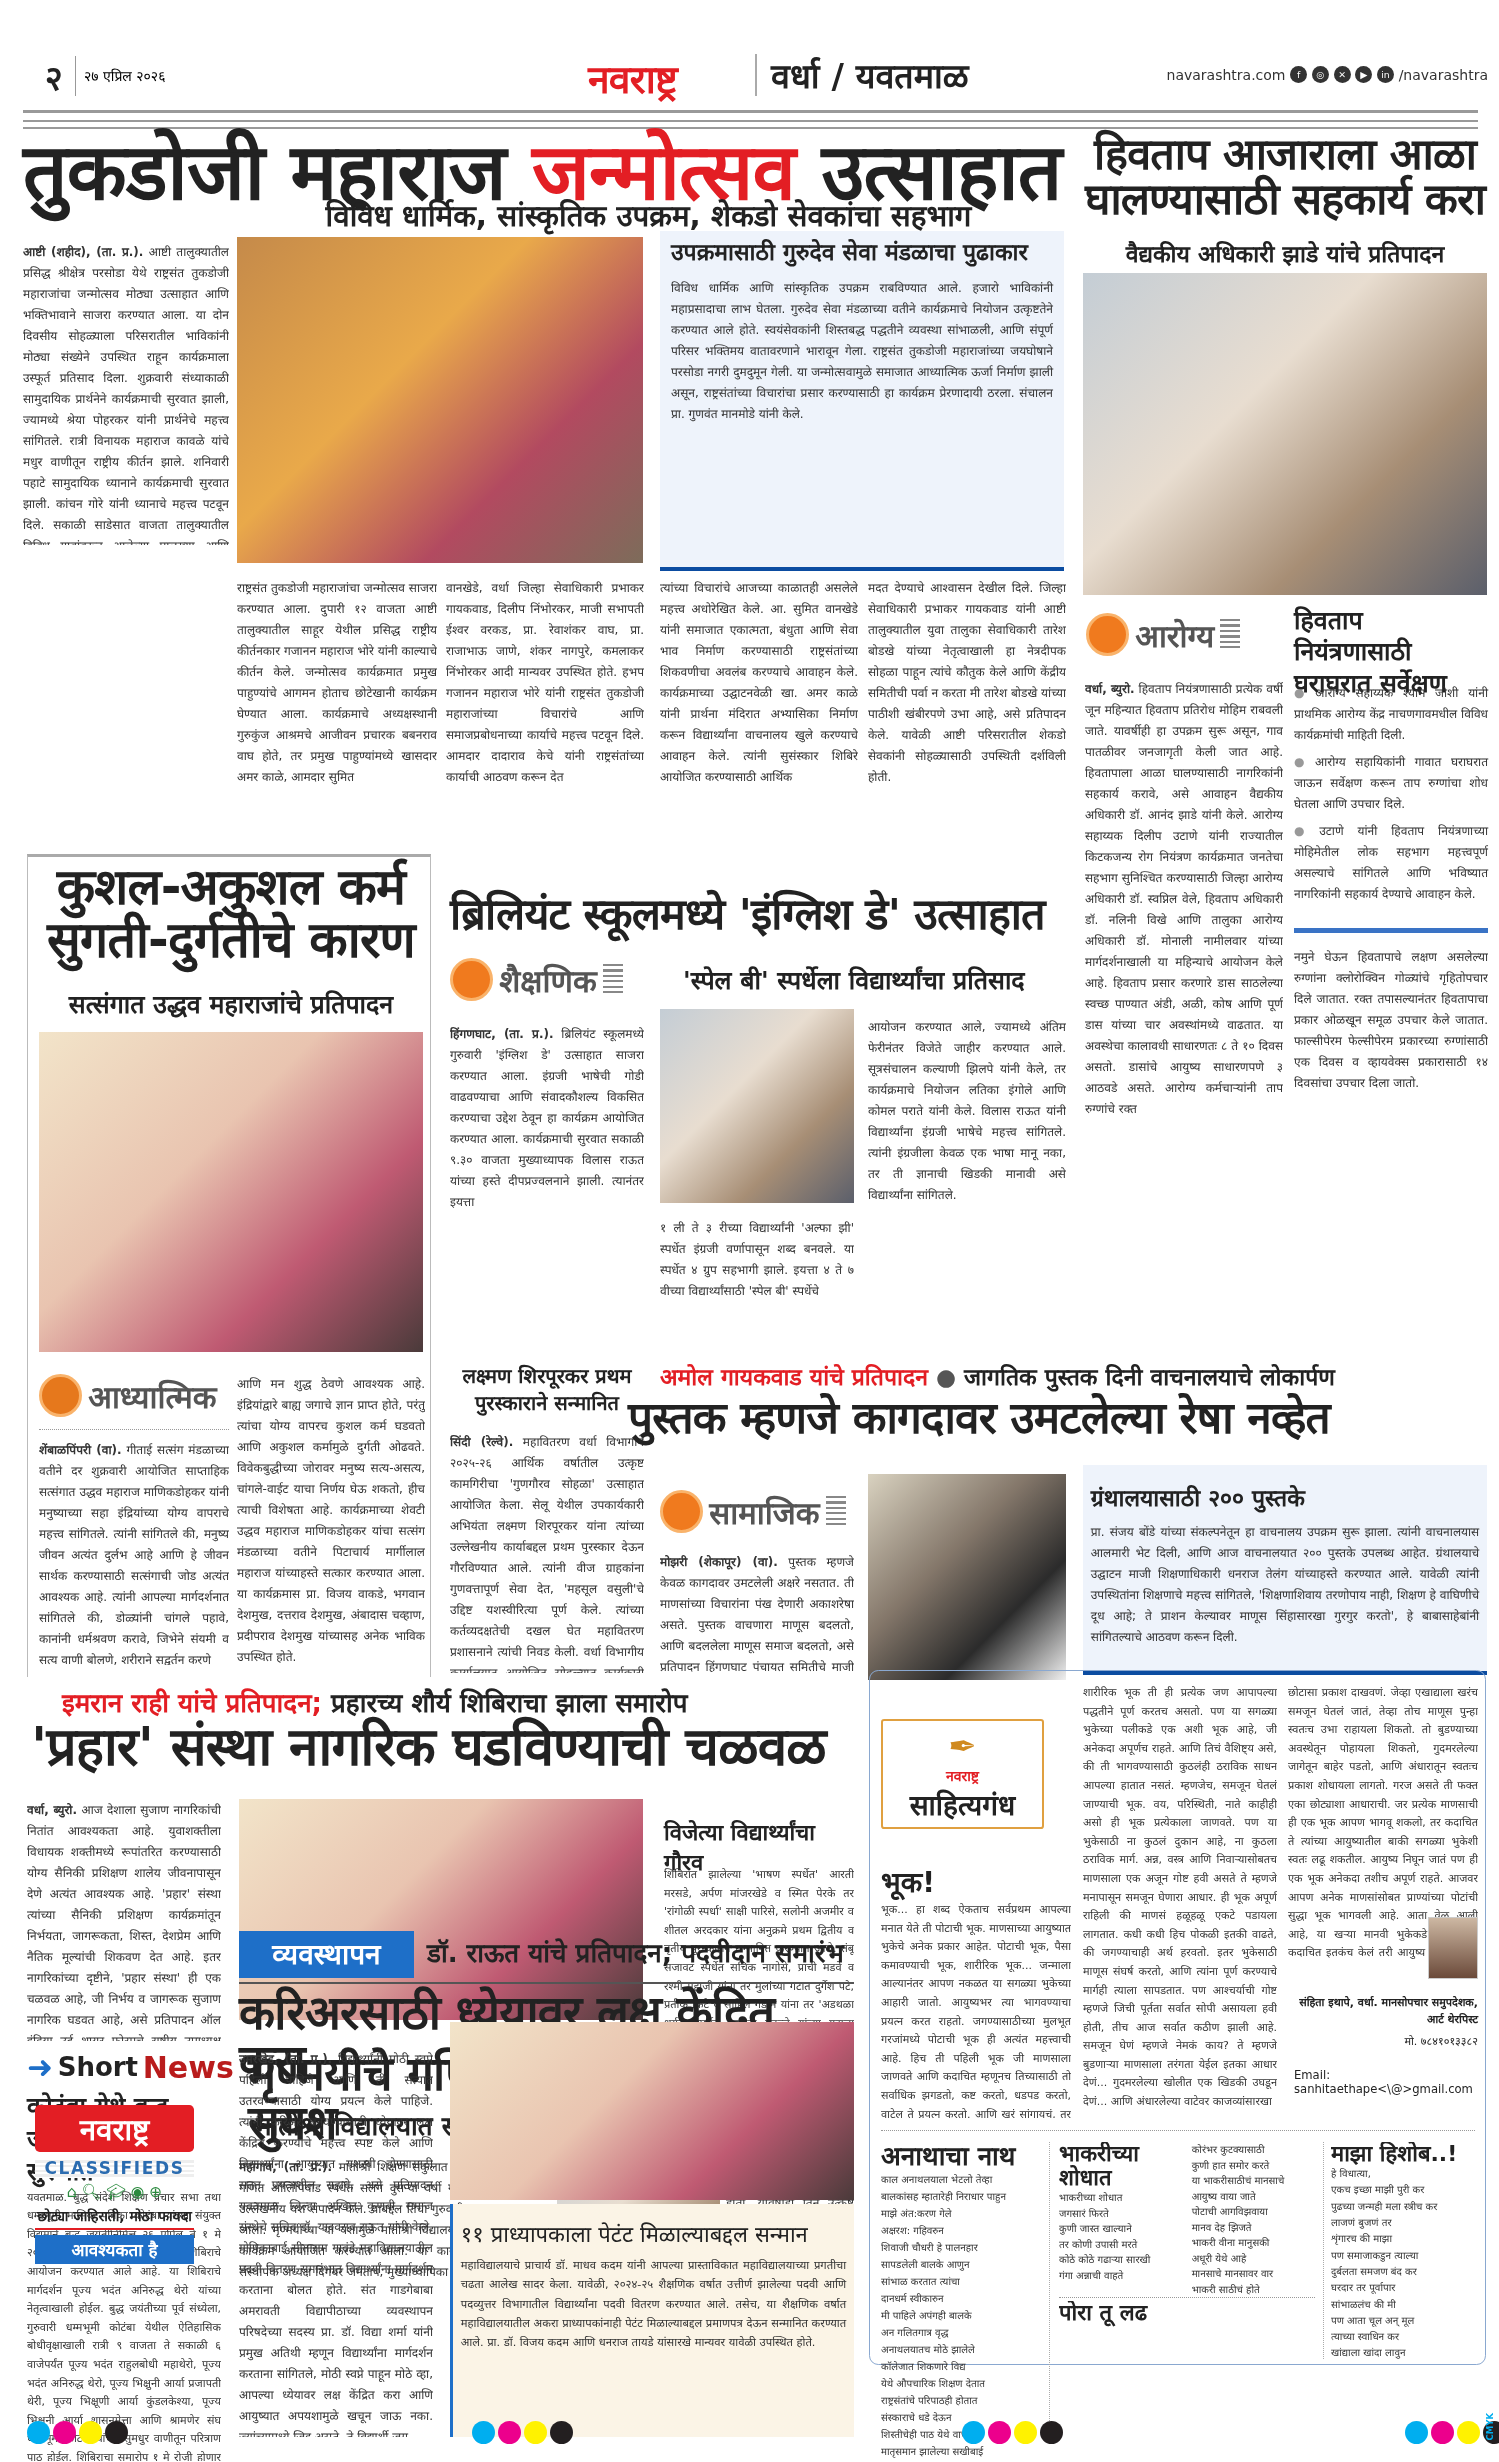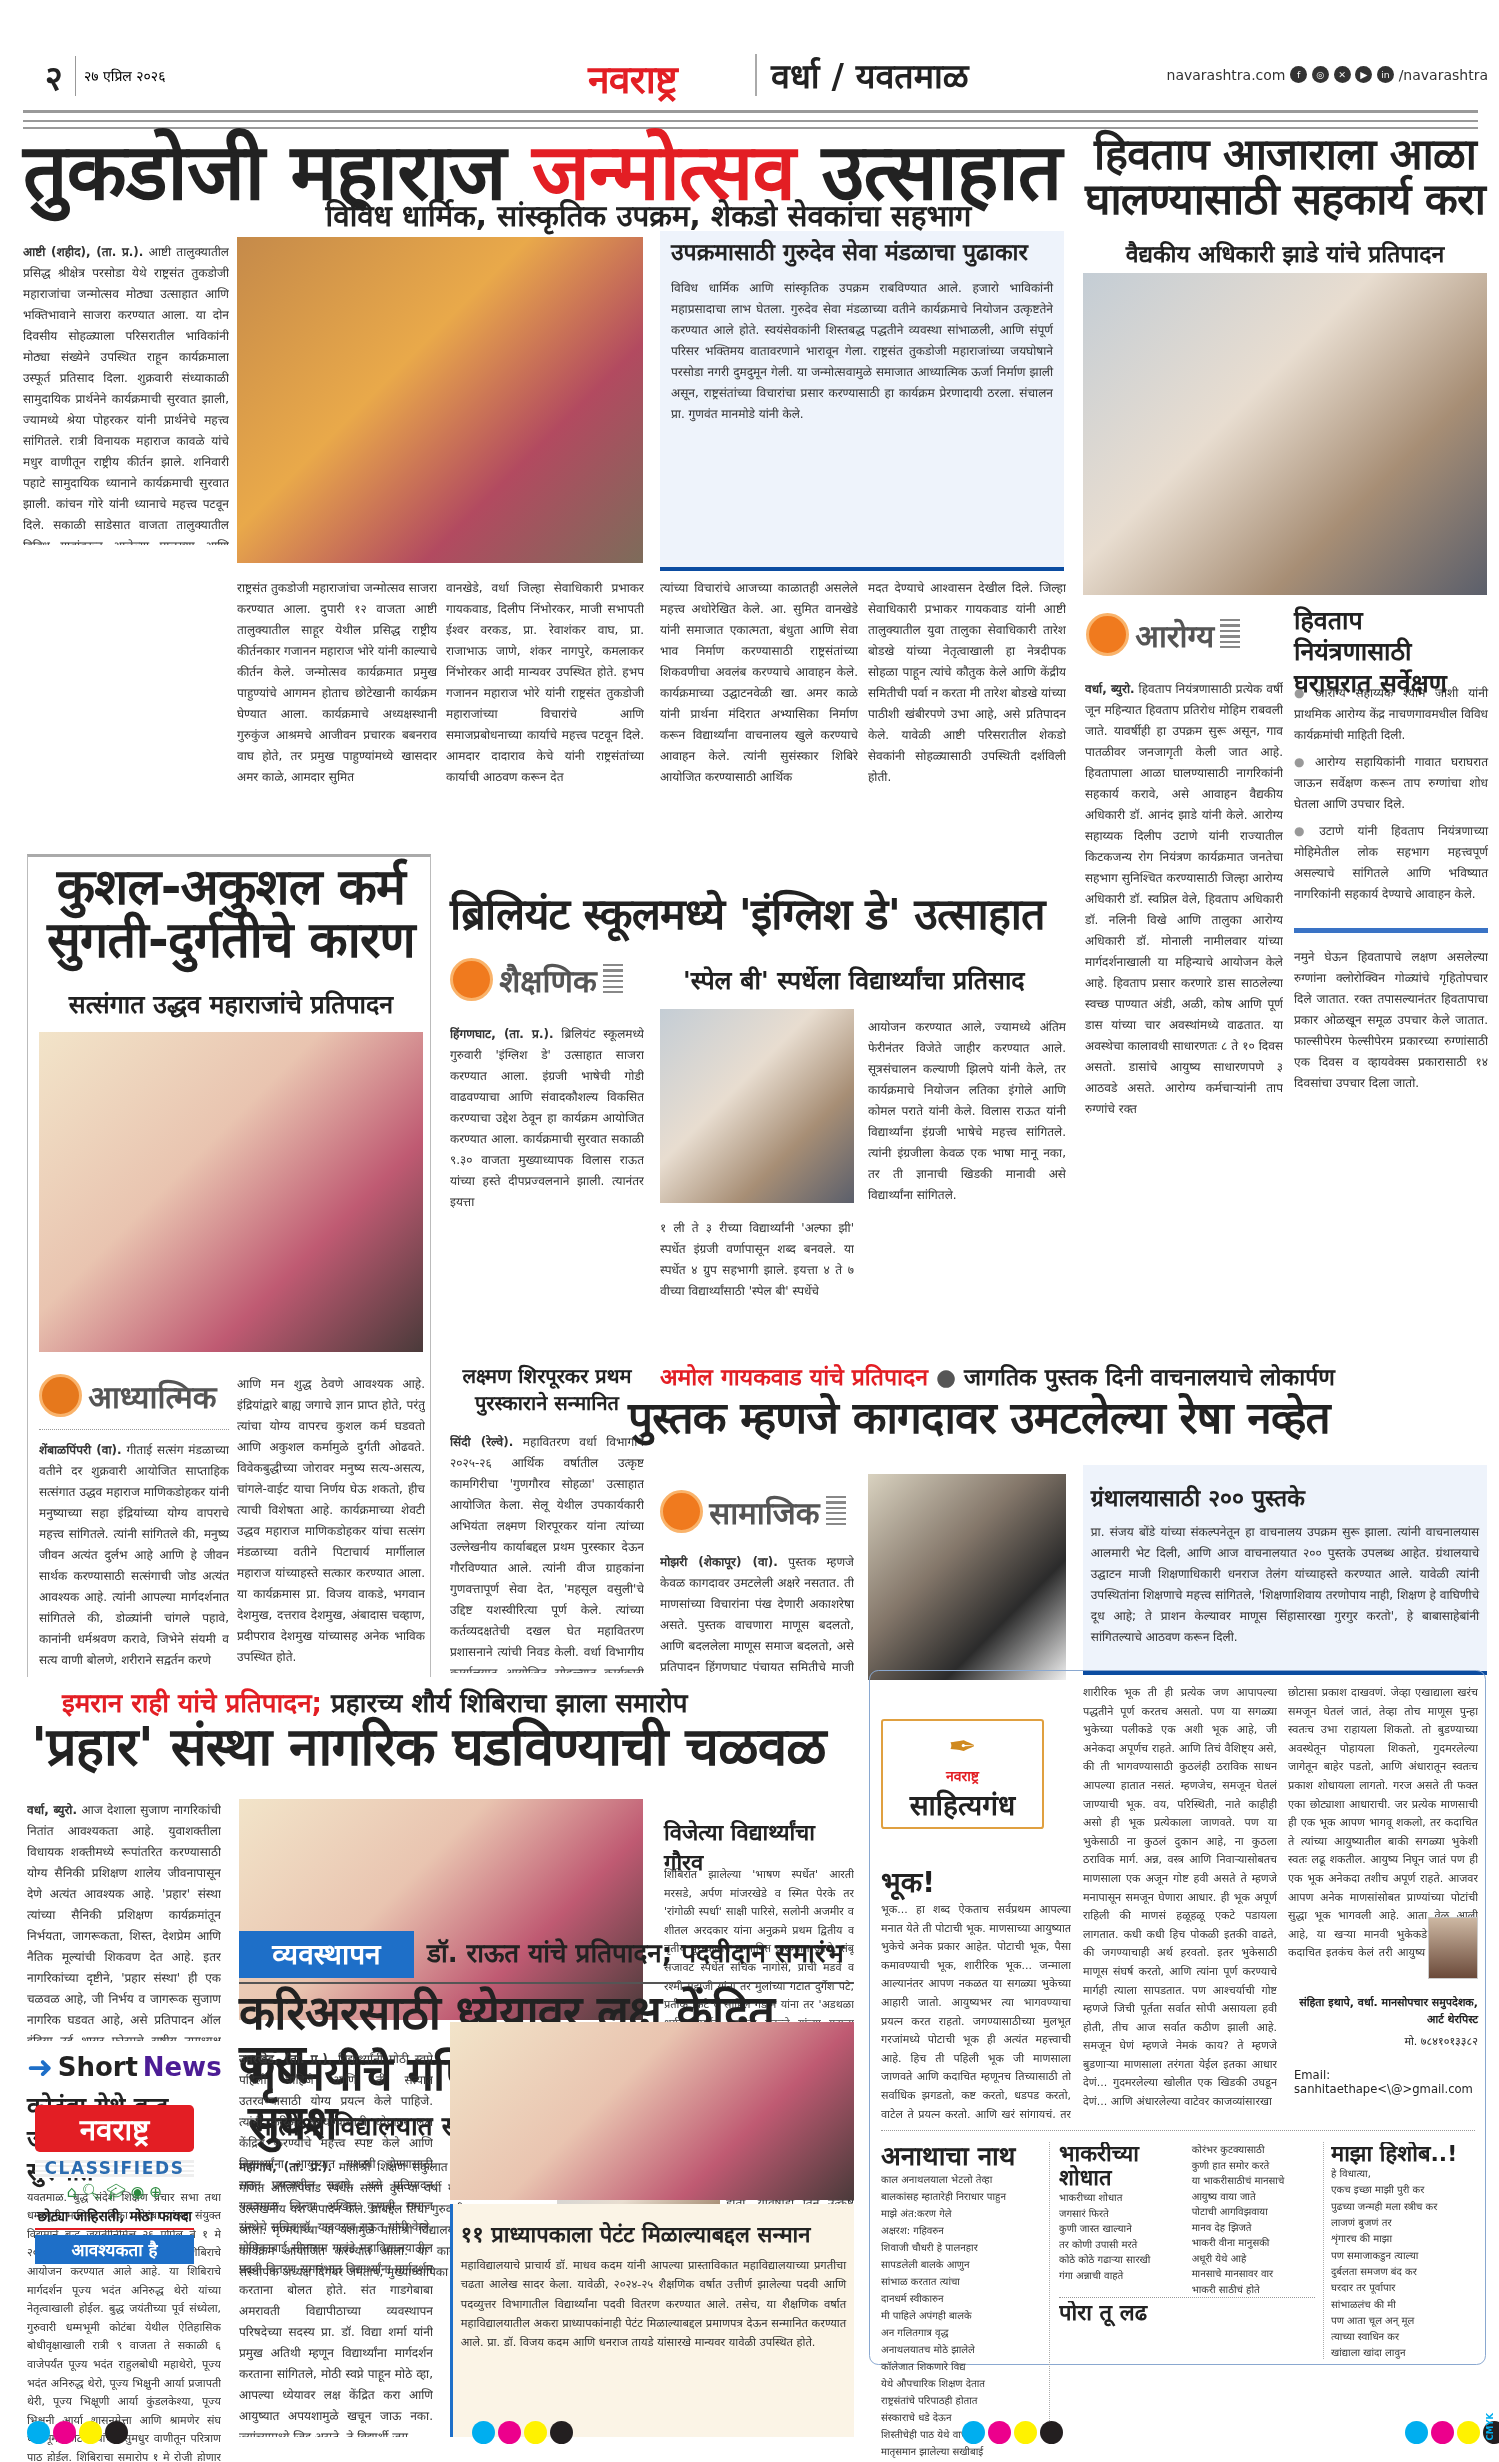--- a/index.html
+++ b/index.html
@@ -147,41 +147,41 @@
 <div class="abs hl" style="left:31px;top:1719px;width:823px;font-size:53px">'प्रहार' संस्था नागरिक घडविण्याची चळवळ</div>
 <div class="abs col" style="left:27px;top:1800px;width:194px;height:241px;overflow:hidden"><b>वर्धा, ब्युरो.</b> <span>आज देशाला सुजाण नागरिकांची नितांत आवश्यकता आहे. युवाशक्तीला विधायक शक्तीमध्ये रूपांतरित करण्यासाठी योग्य सैनिकी प्रशिक्षण शालेय जीवनापासून देणे अत्यंत आवश्यक आहे. 'प्रहार' संस्था त्यांच्या सैनिकी प्रशिक्षण कार्यक्रमांतून निर्भयता, जागरूकता, शिस्त, देशप्रेम आणि नैतिक मूल्यांची शिकवण देत आहे. इतर नागरिकांच्या दृष्टीने, 'प्रहार संस्था' ही एक चळवळ आहे, जी निर्भय व जागरूक सुजाण नागरिक घडवत आहे, असे प्रतिपादन ऑल इंडिया उर्दू शायर फोरमचे राष्ट्रीय उपाध्यक्ष इमरान राही यांनी केले. प्रहारच्या १८० व्या शौर्य व व्यक्तिमत्त्व विकास शिबिराचा समारोप गुरुवारी</span></div>
 <div class="abs photo3" style="left:239px;top:1799px;width:404px;height:221px"></div>
 <div class="abs" style="left:664px;top:1816px;width:190px;font-size:22px;font-weight:900">विजेत्या विद्यार्थ्यांचा गौरव</div>
 <div class="abs col" style="left:664px;top:1866px;width:190px;height:171px;overflow:hidden;font-size:11px;line-height:18.6px">शिबिरात झालेल्या 'भाषण स्पर्धेत' आरती मरसडे, अर्पण मांजरखेडे व स्मित पेरके तर 'रांगोळी स्पर्धा' साक्षी पारिसे, सलोनी अजमीर व शीतल अरदकार यांना अनुक्रमे प्रथम द्वितीय व तृतीय पुरस्काराने सन्मानित करण्यात आले. तंबू सजावट स्पर्धेत सचिक नागोसे, प्राची मडवे व रश्मी महाजी यांना तर मुलांच्या गटात दुर्गेश पटे, प्रतीक किटे व साहिल गडाम यांना तर 'अडथळा शर्यत' स्पर्धेत आदित्य महल्ले यांच्या गटाला प्रथम, सोहम धीरसागर व कल्याणी लिखार यांच्या गटाला द्वितीय तर रम देशमुख व नयन लिखार यांच्या गटाला तृतीय पुरस्काराने सन्मानित करण्यात आले.</div>
 
 <div class="abs" style="left:27px;top:2049px;width:194px">
   <div style="display:flex;align-items:center;gap:4.7px">
     <span style="font-size:31px;color:#1e6fc8;font-weight:900">➜</span>
     <span style="font-size:26px;font-weight:900;color:#222">Short</span>
-    <span style="font-size:26px;font-weight:900;color:#4c1d95">News</span>
+    <span style="font-size:30px;font-weight:900;color:#b91c1c">News</span>
   </div>
   <div style="font-size:25px;font-weight:900;line-height:1.3;margin-top:6.2px">कोटंबा येथे बुद्ध जयंती महोत्सवाला सुरुवात</div>
   <div class="col" style="height:272px;overflow:hidden;font-size:11px;line-height:18.6px">यवतमाळ. बुद्ध संदेश शिक्षण प्रचार सभा तथा धम्मभूमी मासिक पत्रिका कोटंबा यांच्या संयुक्त विद्यमाने बुद्ध जयंतीनिमित्त २६ एप्रिल ते १ मे २०२६ दरम्यान पाच दिवसीय श्रामणेर शिबिराचे आयोजन करण्यात आले आहे. या शिबिराचे मार्गदर्शन पूज्य भदंत अनिरुद्ध थेरो यांच्या नेतृत्वाखाली होईल. बुद्ध जयंतीच्या पूर्व संध्येला, गुरुवारी धम्मभूमी कोटंबा येथील ऐतिहासिक बोधीवृक्षाखाली रात्री ९ वाजता ते सकाळी ६ वाजेपर्यंत पूज्य भदंत राहुलबोधी महाथेरो, पूज्य भदंत अनिरुद्ध थेरो, पूज्य भिक्षुनी आर्या प्रजापती थेरी, पूज्य भिक्षूणी आर्या कुंडलकेश्या, पूज्य भिक्षुनी आर्या शासनमेत्ता आणि श्रामणेर संघ धम्मभूमी कोटंबा यांच्या सुमधुर वाणीतून परित्राण पाठ होईल. शिबिराचा समारोप १ मे रोजी होणार असून, या समारोप प्रसंगी प्रमुख उपस्थितीमध्ये पूज्य भदंत अनिरुद्ध थेरो, पूज्य भिक्षुनी आर्या प्रजापती थेरी, लक्ष्मी कैलास गायकवाड यांची उपस्थिती राहील.</div>
 </div>
 
 <div class="abs hl" style="left:248px;top:2049px;width:605px;font-size:47px">मृण्मयीचे गणित ऑलिंपियाडमध्ये सुयश</div>
 <div class="abs" style="left:256px;top:2107px;width:272px;font-size:26px;font-weight:900">मातोश्री विद्यालयात सत्कार</div>
 <div class="abs col" style="left:239px;top:2157px;width:299px;height:132px;overflow:hidden"><b>महागाव, (ता. प्र.).</b> <span>मातोश्री शिक्षण संकुलात मृण्मयी सुरोशे हिने गणित ऑलिंपियाड स्पर्धेत सलग दुसऱ्या वर्षी गोल्ड मेडल मिळवून उल्लेखनीय यश संपादन केले. याबद्दल तिचा गुरुवारी सत्कार करण्यात आला. मृण्मयीच्या या यशामुळे मातोश्री विद्यालयामध्ये तिचा सत्कार कार्यक्रम आयोजित करण्यात आला. या कार्यक्रमात विद्यालयाचे संस्थापक अध्यक्ष दिगंबर जगताप, मुख्याध्यापिका गवंडे उपस्थित</span></div>
 <div class="abs photo2" style="left:557px;top:2129px;width:163px;height:182px"></div>
 <div class="abs col" style="left:726px;top:2130px;width:128px;height:178px;overflow:hidden">होते. मागील वर्षी ती स्टेट टॉपर झाली होती आणि तिने गोल्ड मेडल चेक प्राप्त केला होता. यावर्षीही तिने उत्कृष्ट यश संपादन केले आणि गगन भरारी घेतली. विशेष म्हणजे, कोणत्याही शिकवणी वर्ग न लावता, तिने स्वतःच्या चंचल बुद्धी, चातुर्य आणि शिक्षिका यांच्या मार्गदर्शनाखाली हे यश मिळविले.</div>
 
 <div class="abs" style="left:239px;top:2320px;width:613px;height:0"></div>
 <div class="abs" style="left:239px;top:1931px;width:175px;height:47px;background:#1e6fc8;color:#fff;font-size:28px;font-weight:900;line-height:47px;text-align:center">व्यवस्थापन</div>
 <div class="abs" style="left:427px;top:1934px;width:427px;font-size:26px;font-weight:900">डॉ. राऊत यांचे प्रतिपादन; पदवीदान समारंभ</div>
 <div class="abs" style="left:239px;top:1982px;width:615px;height:2.3px;background:#555"></div>
 <div class="abs hl" style="left:239px;top:1988px;width:615px;font-size:47px">करिअरसाठी ध्येयावर लक्ष केंद्रित करा</div>
 <div class="abs col" style="left:239px;top:2049px;width:194px;height:388px;overflow:hidden"><b>उमरखेड, (ता. प्र.).</b> <span>विद्यार्थ्यांनी मोठी स्वप्ने पहिली पाहिजे आणि ती सत्यात उतरवण्यासाठी योग्य प्रयत्न केले पाहिजे. त्यांनी करिअर बनवण्यासाठी ध्येयावर लक्ष केंद्रित करण्याचे महत्त्व स्पष्ट केले आणि विद्यार्थ्यांना आयुष्यात यशस्वी होण्यासाठी सतत प्रयत्नशील राहावे, असे प्रतिपादन यवतमाळ जिल्हा अखिल कुणबी समाज संस्थेचे सचिव डॉ. यादवराव राऊत यांनी केले. गोपिकाबाई सीताराम गावंडे महाविद्यालयातील पदवी वितरण समारंभात विद्यार्थ्यांना मार्गदर्शन करताना बोलत होते. संत गाडगेबाबा अमरावती विद्यापीठाच्या व्यवस्थापन परिषदेच्या सदस्य प्रा. डॉ. विद्या शर्मा यांनी प्रमुख अतिथी म्हणून विद्यार्थ्यांना मार्गदर्शन करताना सांगितले, मोठी स्वप्ने पाहून मोठे व्हा, आपल्या ध्येयावर लक्ष केंद्रित करा आणि आयुष्यात अपयशामुळे खचून जाऊ नका. ज्यांच्यामध्ये जिद्द असते, ते विद्यार्थी जग</span></div>
 <div class="abs photo3" style="left:450px;top:2022px;width:404px;height:178px"></div>
 <div class="abs" style="left:450px;top:2204px;width:404px;height:233px;background:#fbf4e6;border-left:3.1px solid #1e6fc8;padding:14px 7.8px">
-  <div style="font-size:22px;font-weight:700;margin-bottom:7.8px">११ प्राध्यापकाला पेटंट मिळाल्याबद्दल सन्मान</div>
+  <div style="font-size:22px;font-weight:400;margin-bottom:7.8px">११ प्राध्यापकाला पेटंट मिळाल्याबद्दल सन्मान</div>
   <div class="col" style="font-size:11.3px;line-height:19.4px">महाविद्यालयाचे प्राचार्य डॉ. माधव कदम यांनी आपल्या प्रास्ताविकात महाविद्यालयाच्या प्रगतीचा चढता आलेख सादर केला. यावेळी, २०२४-२५ शैक्षणिक वर्षात उत्तीर्ण झालेल्या पदवी आणि पदव्युत्तर विभागातील विद्यार्थ्यांना पदवी वितरण करण्यात आले. तसेच, या शैक्षणिक वर्षात महाविद्यालयातील अकरा प्राध्यापकांनाही पेटंट मिळाल्याबद्दल प्रमाणपत्र देऊन सन्मानित करण्यात आले. प्रा. डॉ. विजय कदम आणि धनराज तायडे यांसारखे मान्यवर यावेळी उपस्थित होते.</div>
 </div>
 
 <div class="abs" style="left:35px;top:2105px;width:159px">
   <div style="background:#e31e24;color:#fff;font-size:29.5px;font-weight:900;text-align:center;border-radius:4.7px;padding:3.1px">नवराष्ट्र</div>
   <div style="font-size:17px;font-weight:900;text-align:center;letter-spacing:1.6px;margin-top:6.2px;background:repeating-linear-gradient(#fff 0 2.3px,#eee 2.3px 4.7px);color:#2b6cb0">CLASSIFIEDS</div>
   <div style="text-align:center;font-size:15.5px;margin:4.7px 0;color:#2b8a3e">⌂ 🔍︎ 🎓︎ ◉ ⊕</div>
   <div style="text-align:center;font-size:14px;font-weight:700;border-bottom:2.3px solid #e31e24;padding-bottom:3.1px">छोट्या जाहिराती, मोठा फायदा</div>
   <div style="background:#1e6fc8;color:#fff;font-size:17px;font-weight:900;text-align:center;padding:3.1px;margin-top:4.7px">आवश्यकता है</div>
 </div>

